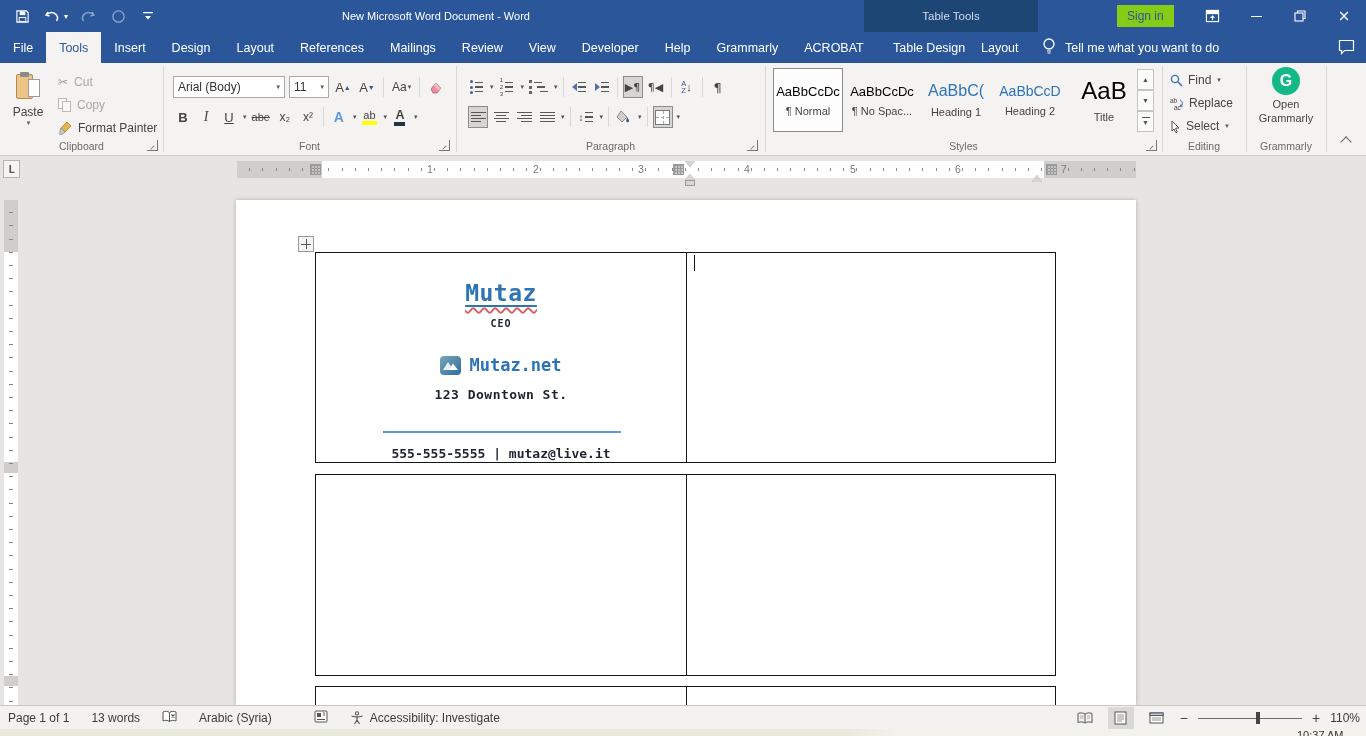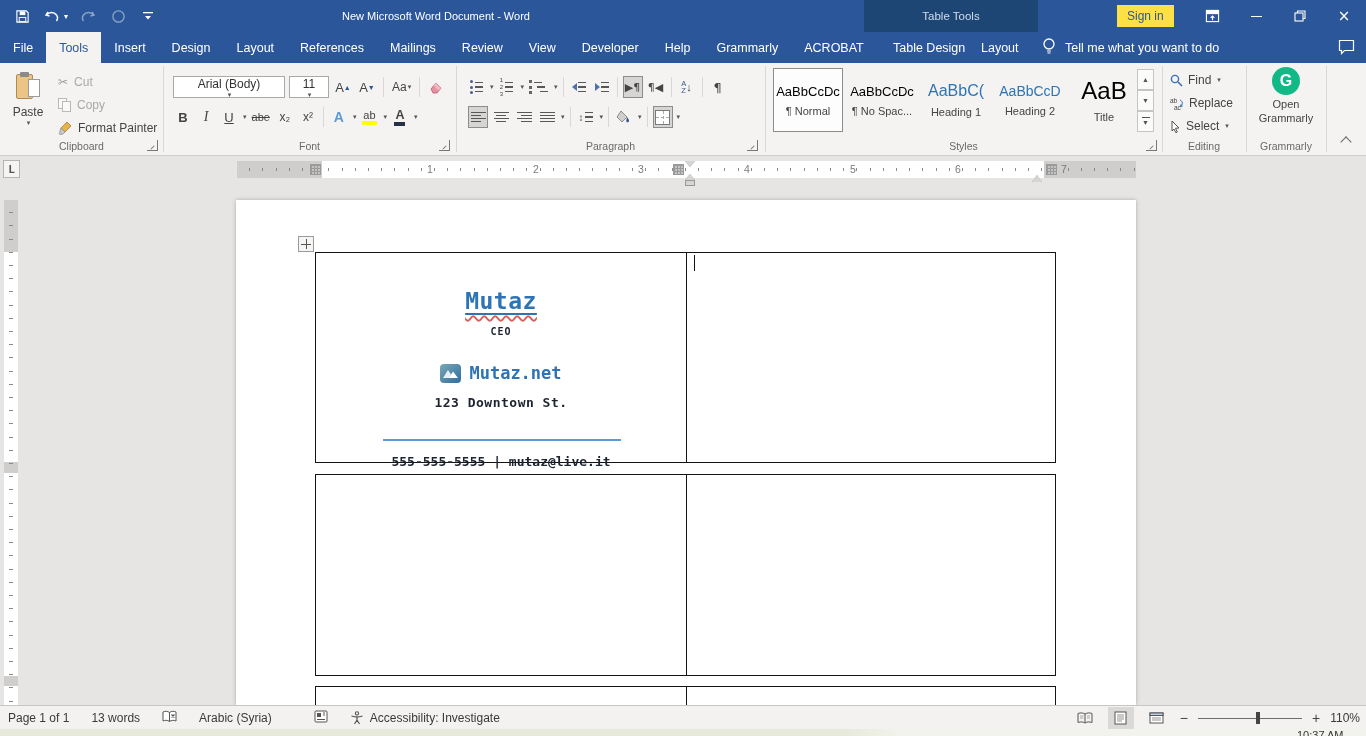--- a/index.html
+++ b/index.html
@@ -12,21 +12,21 @@
   .titlebar{position:absolute;left:0;top:0;width:1366px;height:32px;background:#2b579a;}
   .qat{position:absolute;left:12px;top:4px;display:flex;align-items:center;gap:10px;height:24px;}
   .qbtn{display:flex;align-items:center;justify-content:center;width:20px;height:20px;color:#fff;}
   .qbtn.dim{opacity:.45;}
   .qcaret{color:#fff;font-size:8px;margin-left:-8px;}
   .apptitle{position:absolute;left:0;top:0;width:872px;height:32px;display:flex;align-items:center;justify-content:center;
             color:#fff;font-size:11px;}
   .ctxblock{position:absolute;left:864px;top:0;width:174px;height:63px;background:#1e4675;}
   .ctxlabel{position:absolute;left:0;top:0;width:100%;height:32px;display:flex;align-items:center;justify-content:center;
             color:#cfdcee;font-size:11.5px;}
-  .signin{position:absolute;left:1117px;top:5px;height:22px;background:#fde047;color:#2b579a;font-size:12px;
+  .signin{position:absolute;left:1117px;top:5px;height:22px;background:#84cc16;color:#2b579a;font-size:12px;
           display:flex;align-items:center;padding:0 10px;}
   .winbtns{position:absolute;right:0;top:0;height:32px;display:flex;}
   .winbtn{width:44px;height:32px;display:flex;align-items:center;justify-content:center;color:#fff;}
   .glyph-min{display:block;width:11px;height:1px;background:#fff;}
   .glyph-close{font-size:15px;line-height:1;font-family:"DejaVu Sans",sans-serif;}
 
   
   .tabrow{position:absolute;left:0;top:32px;width:1366px;height:31px;background:#2b579a;}
   .tabs{position:absolute;left:0;top:0;height:31px;display:flex;}
   .tab{height:31px;display:flex;align-items:center;padding:0 13px;color:#fff;font-size:12.5px;white-space:nowrap;}
@@ -56,21 +56,21 @@
   .pb-clip{position:absolute;left:4px;top:0;width:9px;height:5px;background:#8a8a8a;border-radius:1px;}
   .pb-page{position:absolute;right:0;top:7px;width:12px;height:18px;background:#fff;border:1px solid #9b9b9b;}
   .cliprow{position:absolute;left:58px;display:flex;align-items:center;gap:6px;height:20px;}
   .icon-copy{position:relative;width:13px;height:14px;opacity:.55;}
   .icon-copy i{position:absolute;width:9px;height:11px;border:1px solid #8a8a8a;background:#fff;display:block;}
   .icon-copy i:nth-child(2){left:4px;top:3px;}
   .brushsvg,.minisvg{display:block;}
 
   
   .combo{display:flex;align-items:center;justify-content:space-between;height:22px;background:#fff;border:1px solid #a9a9a9;
-         padding:0 10px;font-size:12px;color:#333;flex-direction:column;}
+         padding:0 4px;font-size:12px;color:#333;}
   .fg-row1{position:absolute;left:10px;top:13px;display:flex;align-items:center;gap:4px;}
   .fg-row2{position:absolute;left:10px;top:43px;display:flex;align-items:center;gap:3px;}
   .b-bold{font-weight:bold;font-size:13px;}
   .b-ital{font-family:"Liberation Serif",serif;font-style:italic;font-size:14px;}
   .b-und{text-decoration:underline;font-size:13px;}
   .b-strike{text-decoration:line-through;font-size:11px;}
   .supsub{font-size:12px;}
   .fx{color:#5b9bd5;font-weight:bold;font-size:14px;}
   .hl{position:relative;font-size:11px;padding-bottom:4px;}
   .hl:after{content:"";position:absolute;left:-1px;right:-1px;bottom:0;height:4px;background:#ffff00;}
@@ -149,21 +149,21 @@
   .indmark .bx{position:absolute;left:1px;top:19px;width:10px;height:6px;background:#d6d5d4;border:1px solid #999;}
   .rindmark{position:absolute;left:795px;top:9px;width:0;height:0;border:5px solid transparent;border-bottom:7px solid #d6d5d4;filter:drop-shadow(0 0 0.5px #888);}
   .vruler{position:absolute;left:4px;top:44px;width:14px;height:505px;background:#cfcecd;}
   .vruler .seg{position:absolute;left:0;width:14px;background:#fff;}
   .vruler .vticks{position:absolute;left:5px;top:0;width:4px;height:505px;
       background:repeating-linear-gradient(to bottom,transparent 0px,transparent 12.2px,#8a8a8a 12.2px,#8a8a8a 13.2px);}
   .page{position:absolute;left:236px;top:44px;width:900px;height:505px;background:#fff;box-shadow:0 0 4px rgba(0,0,0,.25);}
 
   .cardtable{position:absolute;left:79px;width:741px;border:1.5px solid #141414;}
   .cardtable .colsep{position:absolute;left:369.5px;top:0;bottom:0;width:1.5px;background:#141414;}
-  .cell{position:absolute;top:16px;bottom:0;}
+  .cell{position:absolute;top:8px;bottom:0;}
   .cell.left{left:0;width:370px;} .cell.right{left:371px;right:0;}
 
   .mono{font-family:"DejaVu Sans Mono",monospace;font-weight:bold;color:#1d2430;text-align:center;}
   .cname{position:absolute;left:0;top:19px;width:100%;text-align:center;font-size:23px;letter-spacing:.5px;}
   .name-wavy{text-decoration:underline wavy #d75c5c;text-decoration-thickness:1.5px;text-underline-offset:6px;}
   .name-solid{color:#2e74b5;text-decoration:underline solid #2e74b5;text-decoration-thickness:1.5px;text-underline-offset:3.5px;}
   .crole{position:absolute;left:0;top:57px;width:100%;text-align:center;font-size:10px;letter-spacing:1px;}
   .csite{position:absolute;left:0;top:94px;width:100%;display:flex;align-items:center;justify-content:center;gap:8px;}
   .csite .txt{font-size:17px;color:#2e74b5;}
   .caddr1{position:absolute;left:0;top:126px;width:100%;text-align:center;font-size:13px;letter-spacing:.5px;}

